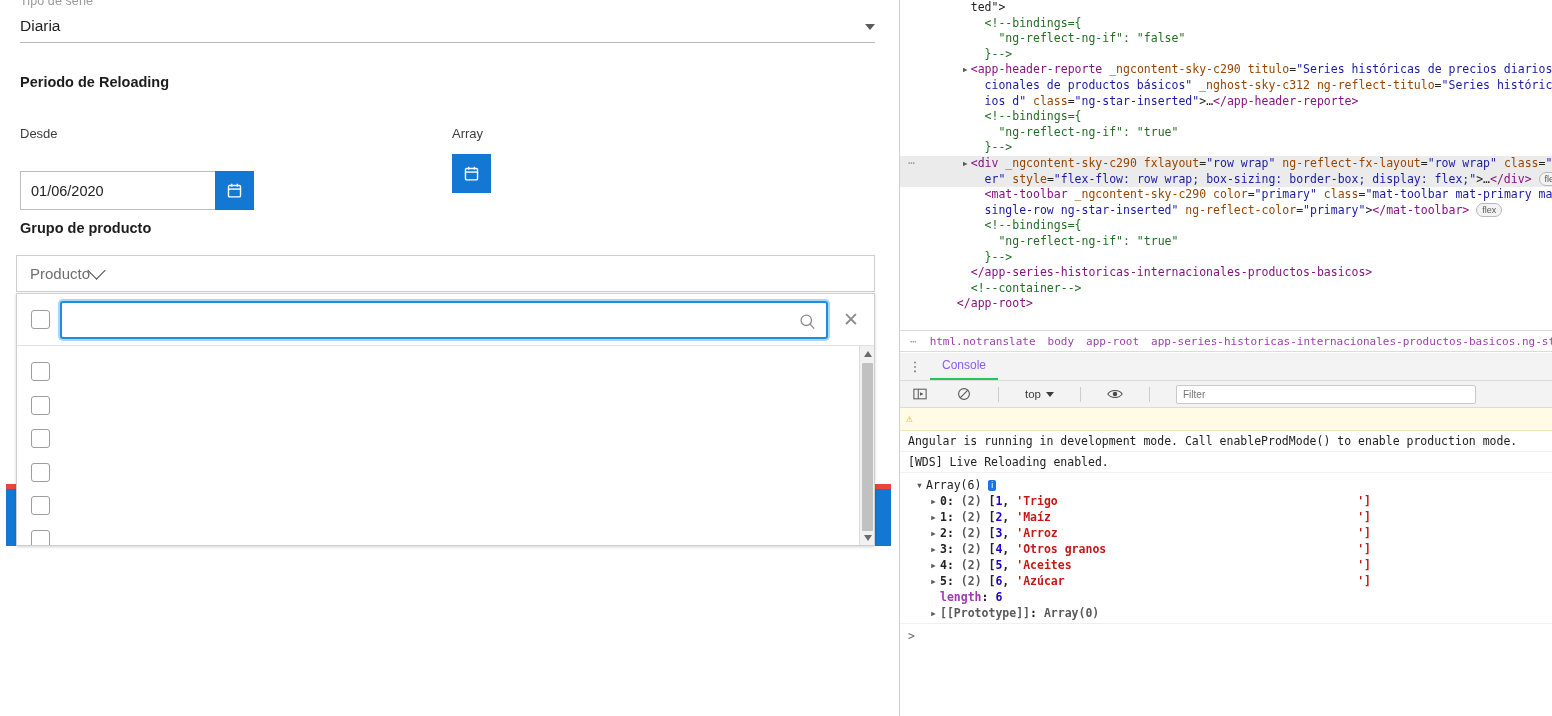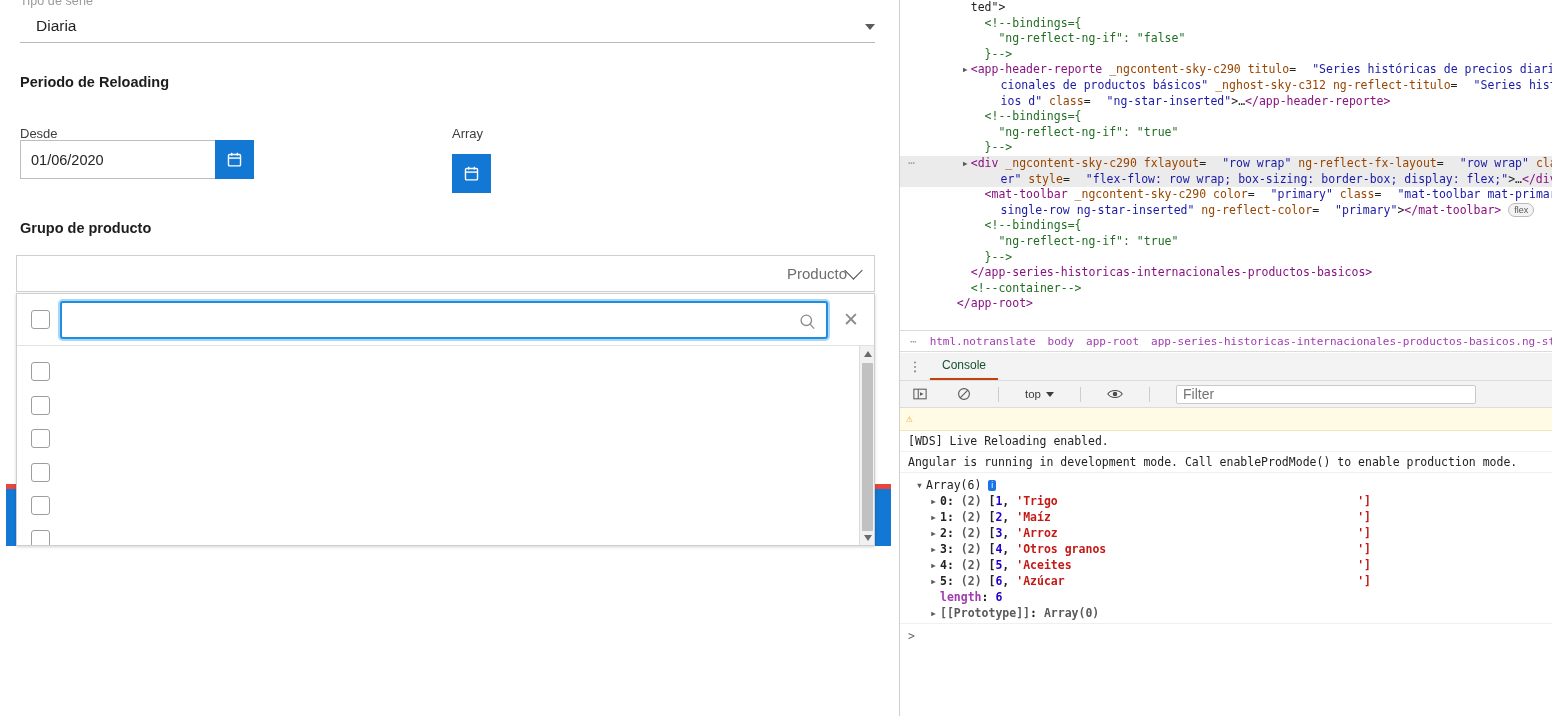--- a/index.html
+++ b/index.html
@@ -54,40 +54,40 @@
   }
   #h-periodo{ left:20px; top:74px; }
   #h-grupo{ left:20px; top:220px; }
 
   
   .date-label{ position:absolute; font-size:13px; color:#3d3d3d; }
   #lbl-desde{ left:20px; top:126px; }
   #lbl-hasta{ left:452px; top:126px; }
 
   .date-group{ position:absolute; display:flex; height:39px; }
-  #grp-desde{ left:20px; top:140px; }
+  #grp-desde{ left:20px; top:171px; }
   #grp-hasta{ left:452px; top:154px; }
   .date-input{
     width:195px; height:39px;
     border:1px solid #bdbdbd; border-right:none;
     background:#fff; color:#242424; font-size:14.5px;
     padding:0 10px; font-family:"Liberation Sans", sans-serif;
     outline:none;
   }
   .date-btn{
     width:39px; height:39px; background:#1378d4;
     border:none; display:flex; align-items:center; justify-content:center;
     cursor:pointer; padding:0;
   }
 
   
   #producto-select{
     position:absolute; left:16px; top:255px; width:859px; height:37px;
     border:1px solid #cfcfcf; background:#fff;
-    display:flex; align-items:center; justify-content:flex-end;
+    display:flex; align-items:center; justify-content:flex-start;
     padding:0 14px 0 13px;
   }
   #producto-placeholder{ font-size:15px; color:#6e6e6e; }
   .chev{
     width:13px;height:13px;border-right:1.6px solid #4a4a4a;
     border-bottom:1.6px solid #4a4a4a; transform:rotate(45deg);
     margin-bottom:6px;
   }
 
   
@@ -160,21 +160,21 @@
   .dline{ height:15.6px; padding-left:8px; }
   .dline.sel{ background:#ebebeb; }
   .gut{
     display:inline-block; width:26px; color:#a0a0a0; letter-spacing:1px;
   }
   .tri{
     display:inline-block; width:9px; color:#5a5a5a;
   }
   .tag{ color:#881280; }
   .attr{ color:#994500; }
-  .val{ color:#1a1aa6;margin-left:16px; }
+  .val{ color:#1a1aa6; }
   .cmt{ color:#236e25; }
   .txtnode{ color:#222; }
   .badge-flex{
     display:inline-block; border:1px solid #b9b9b9; border-radius:7px;
     background:#f3f3f3; color:#585858; font-size:9px; padding:0 5px;
     line-height:12px; vertical-align:1px; font-family:"Liberation Sans", sans-serif;
   }
 
   
   #crumbs{
@@ -191,43 +191,43 @@
     position:absolute; left:0; top:353px; width:653px; height:28px;
     background:#f3f3f3; border-bottom:1px solid #dcdcdc;
     display:flex; align-items:flex-end;
   }
   #console-kebab{
     width:30px; height:28px; display:flex; align-items:center;
     justify-content:center; color:#5a5a5a; font-size:13px;
   }
   #console-tab{
     height:28px; line-height:27px; padding:0 12px;
-    font-family:"Liberation Sans", sans-serif; font-size:12px; color:#14532d;
-    border-bottom:2px solid #c2410c;
+    font-family:"Liberation Sans", sans-serif; font-size:12px; color:#8b5cf6;
+    border-bottom:2px solid #22c55e;
   }
 
   
   #console-toolbar{
     position:absolute; left:0; top:381px; width:653px; height:27px;
     background:#f3f3f3; border-bottom:1px solid #dcdcdc;
     display:flex; align-items:center; gap:16px; padding-left:6px;
   }
   .ctbtn{
     width:28px; height:27px; display:flex; align-items:center;
     justify-content:center; cursor:pointer;
   }
   .ct-sep{ width:1px; height:15px; background:#cdcdcd; margin:0 4px; }
   #ctx-select{
     display:flex; align-items:center; gap:5px; padding:0 6px;
     font-family:"Liberation Sans", sans-serif; font-size:11.5px; color:#3c3c3c;
     cursor:pointer;
   }
   #filter-input{
     margin-left:6px; width:300px; height:19px; border:1px solid #c9c9c9;
-    background:#fff; border-radius:2px; font-size:14px; color:#222;
+    background:#fff; border-radius:2px; font-size:10px; color:#222;
     padding:0 6px; font-family:"Liberation Sans", sans-serif; outline:none;
   }
 
   
   #console-body{
     position:absolute; left:0; top:408px; width:653px; height:308px;
     background:#fff; font-size:11.5px; line-height:16px;
     font-family:"DejaVu Sans Mono", monospace; overflow:hidden;
   }
   .cmsg{ border-bottom:1px solid #f0f0f0; padding:2px 0 2px 8px; }
@@ -411,22 +411,22 @@
       </svg>
     </div>
     <div class="ct-sep"></div>
     <input id="filter-input" type="text" placeholder="Filter" style="">
   </div>
 
   <div id="console-body">
       <div class="cmsg warn">
         <span class="warn-ico">⚠</span>
       </div>
+      <div class="cmsg plain">Angular is running in development mode. Call enableProdMode() to enable production mode.</div>
       <div class="cmsg plain">[WDS] Live Reloading enabled.</div>
-      <div class="cmsg plain">Angular is running in development mode. Call enableProdMode() to enable production mode.</div>
       <div class="cmsg">
         <div class="arr-head"><span class="disc">▾</span>Array(6) <span class="info-badge">i</span></div>
         <div class="arr-line"><span class="disc">▸</span><span class="idx">0:</span><span class="grey"> (2)</span><span class="idx"> [</span><span class="num">1</span><span class="idx">, </span><span class="str">'Trigo</span><span class="str" style="float:right;padding-right:182px">']</span></div>
         <div class="arr-line"><span class="disc">▸</span><span class="idx">1:</span><span class="grey"> (2)</span><span class="idx"> [</span><span class="num">2</span><span class="idx">, </span><span class="str">'Maíz</span><span class="str" style="float:right;padding-right:182px">']</span></div>
         <div class="arr-line"><span class="disc">▸</span><span class="idx">2:</span><span class="grey"> (2)</span><span class="idx"> [</span><span class="num">3</span><span class="idx">, </span><span class="str">'Arroz</span><span class="str" style="float:right;padding-right:182px">']</span></div>
         <div class="arr-line"><span class="disc">▸</span><span class="idx">3:</span><span class="grey"> (2)</span><span class="idx"> [</span><span class="num">4</span><span class="idx">, </span><span class="str">'Otros granos</span><span class="str" style="float:right;padding-right:182px">']</span></div>
         <div class="arr-line"><span class="disc">▸</span><span class="idx">4:</span><span class="grey"> (2)</span><span class="idx"> [</span><span class="num">5</span><span class="idx">, </span><span class="str">'Aceites</span><span class="str" style="float:right;padding-right:182px">']</span></div>
         <div class="arr-line"><span class="disc">▸</span><span class="idx">5:</span><span class="grey"> (2)</span><span class="idx"> [</span><span class="num">6</span><span class="idx">, </span><span class="str">'Azúcar</span><span class="str" style="float:right;padding-right:182px">']</span></div>
         <div class="arr-line"><span class="disc"></span><span class="propname">length</span><span>: </span><span class="num">6</span></div>
         <div class="arr-line"><span class="disc">▸</span><span class="grey">[[Prototype]]</span><span>: </span><span class="grey">Array(0)</span></div>

